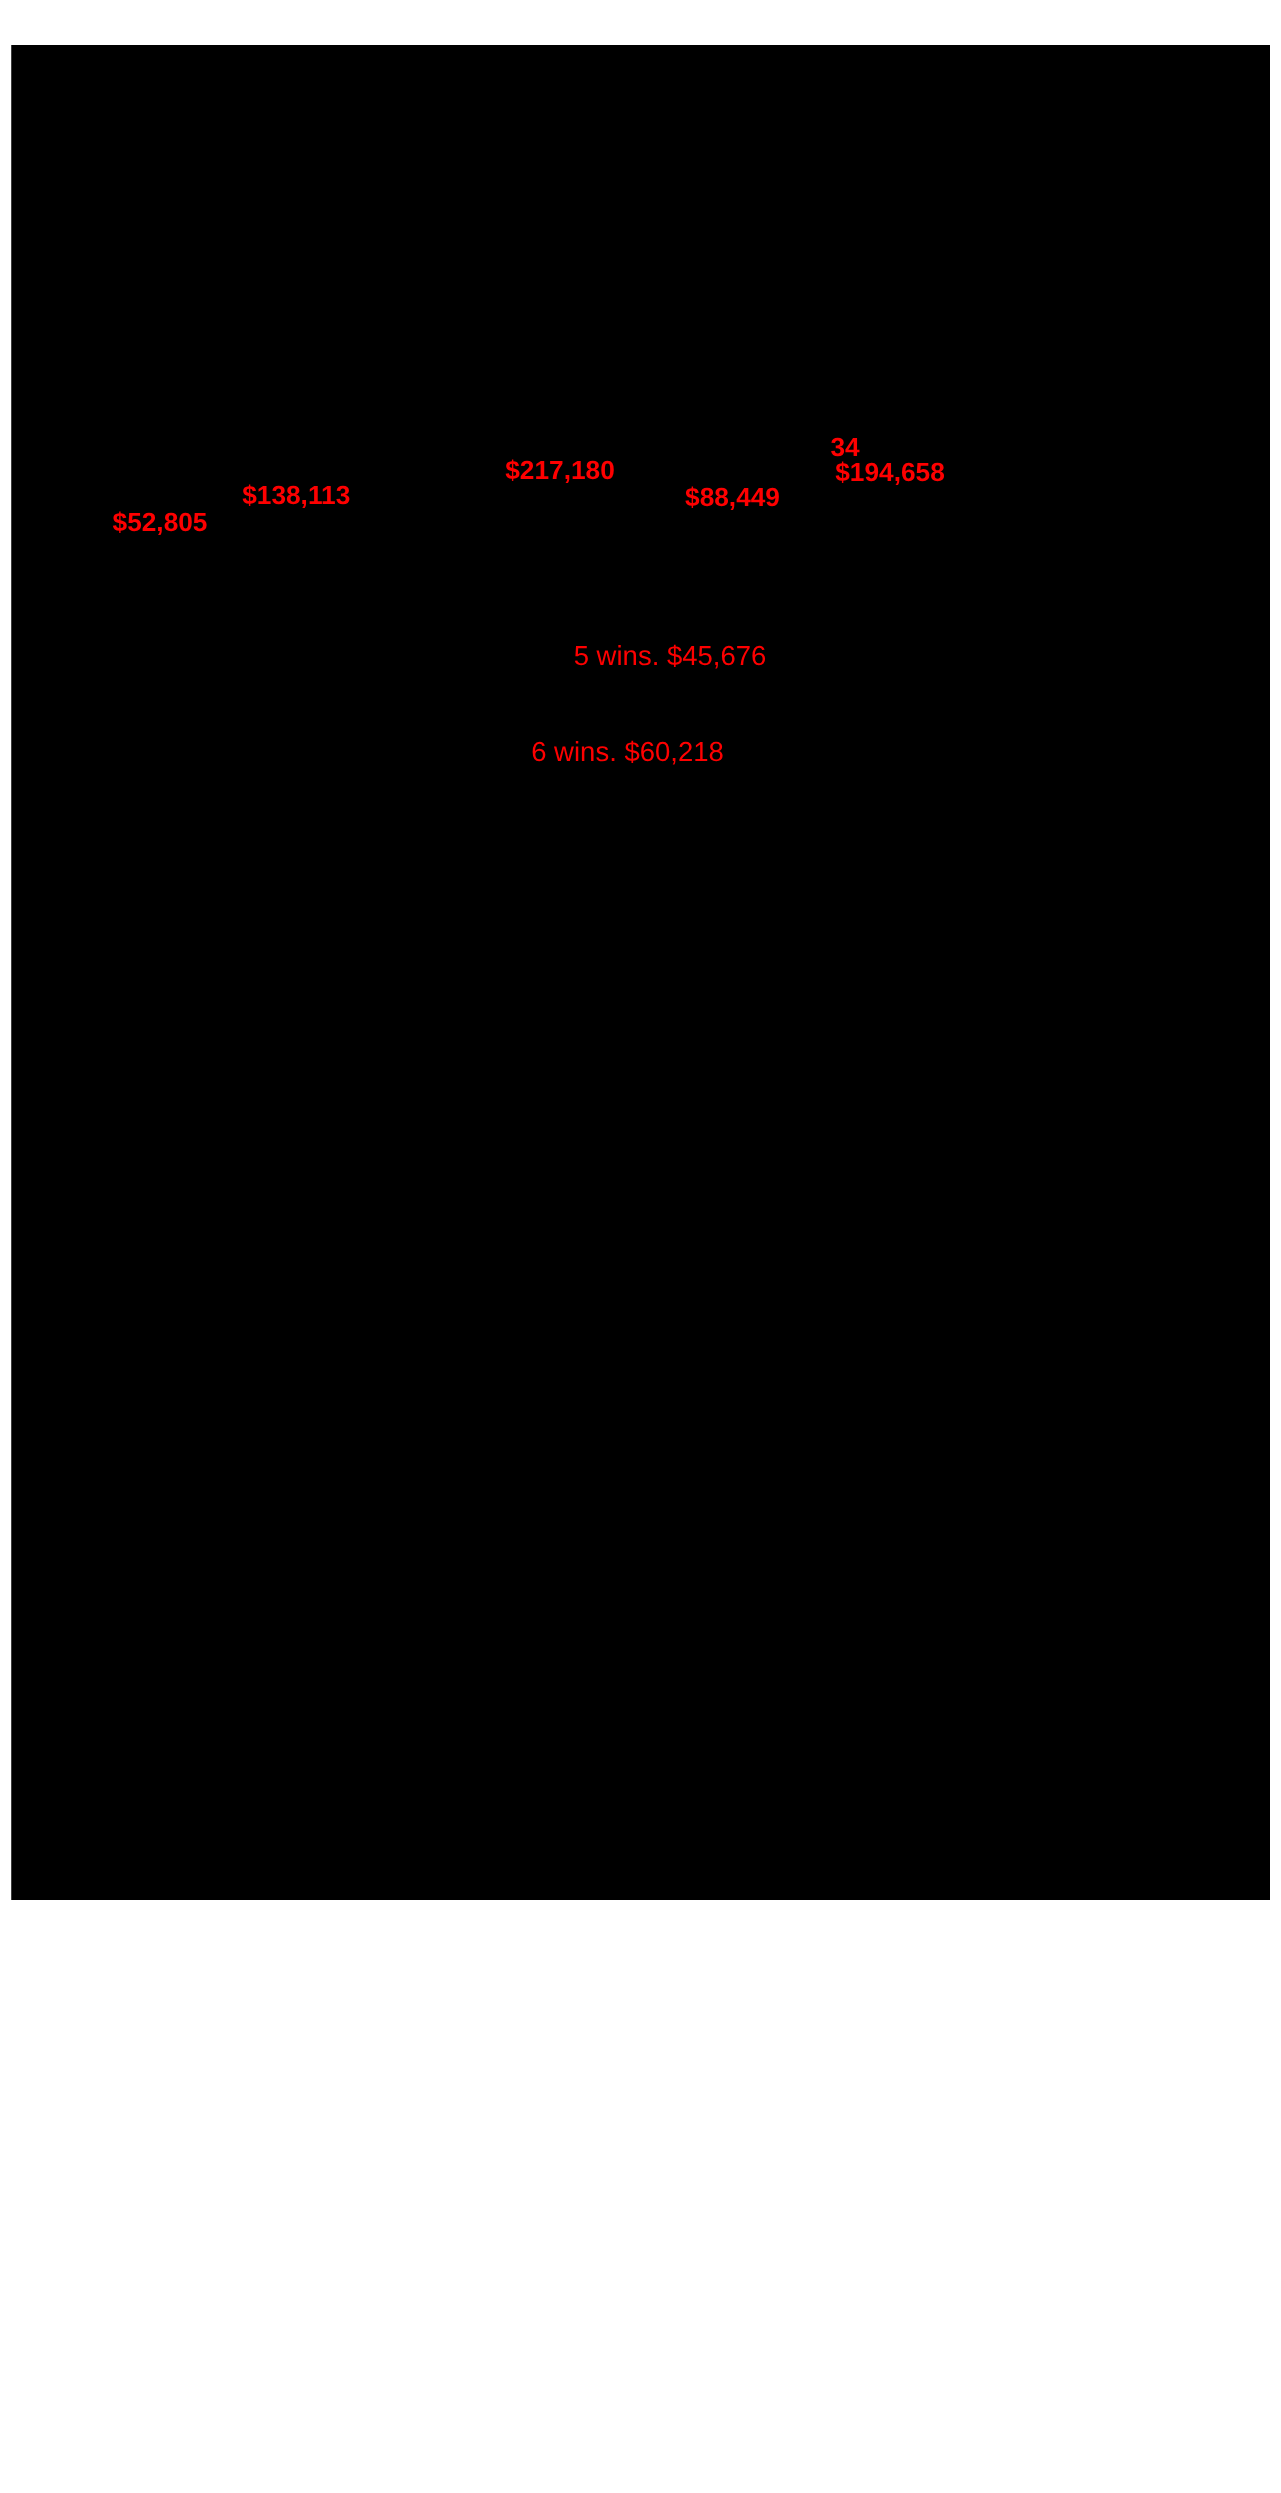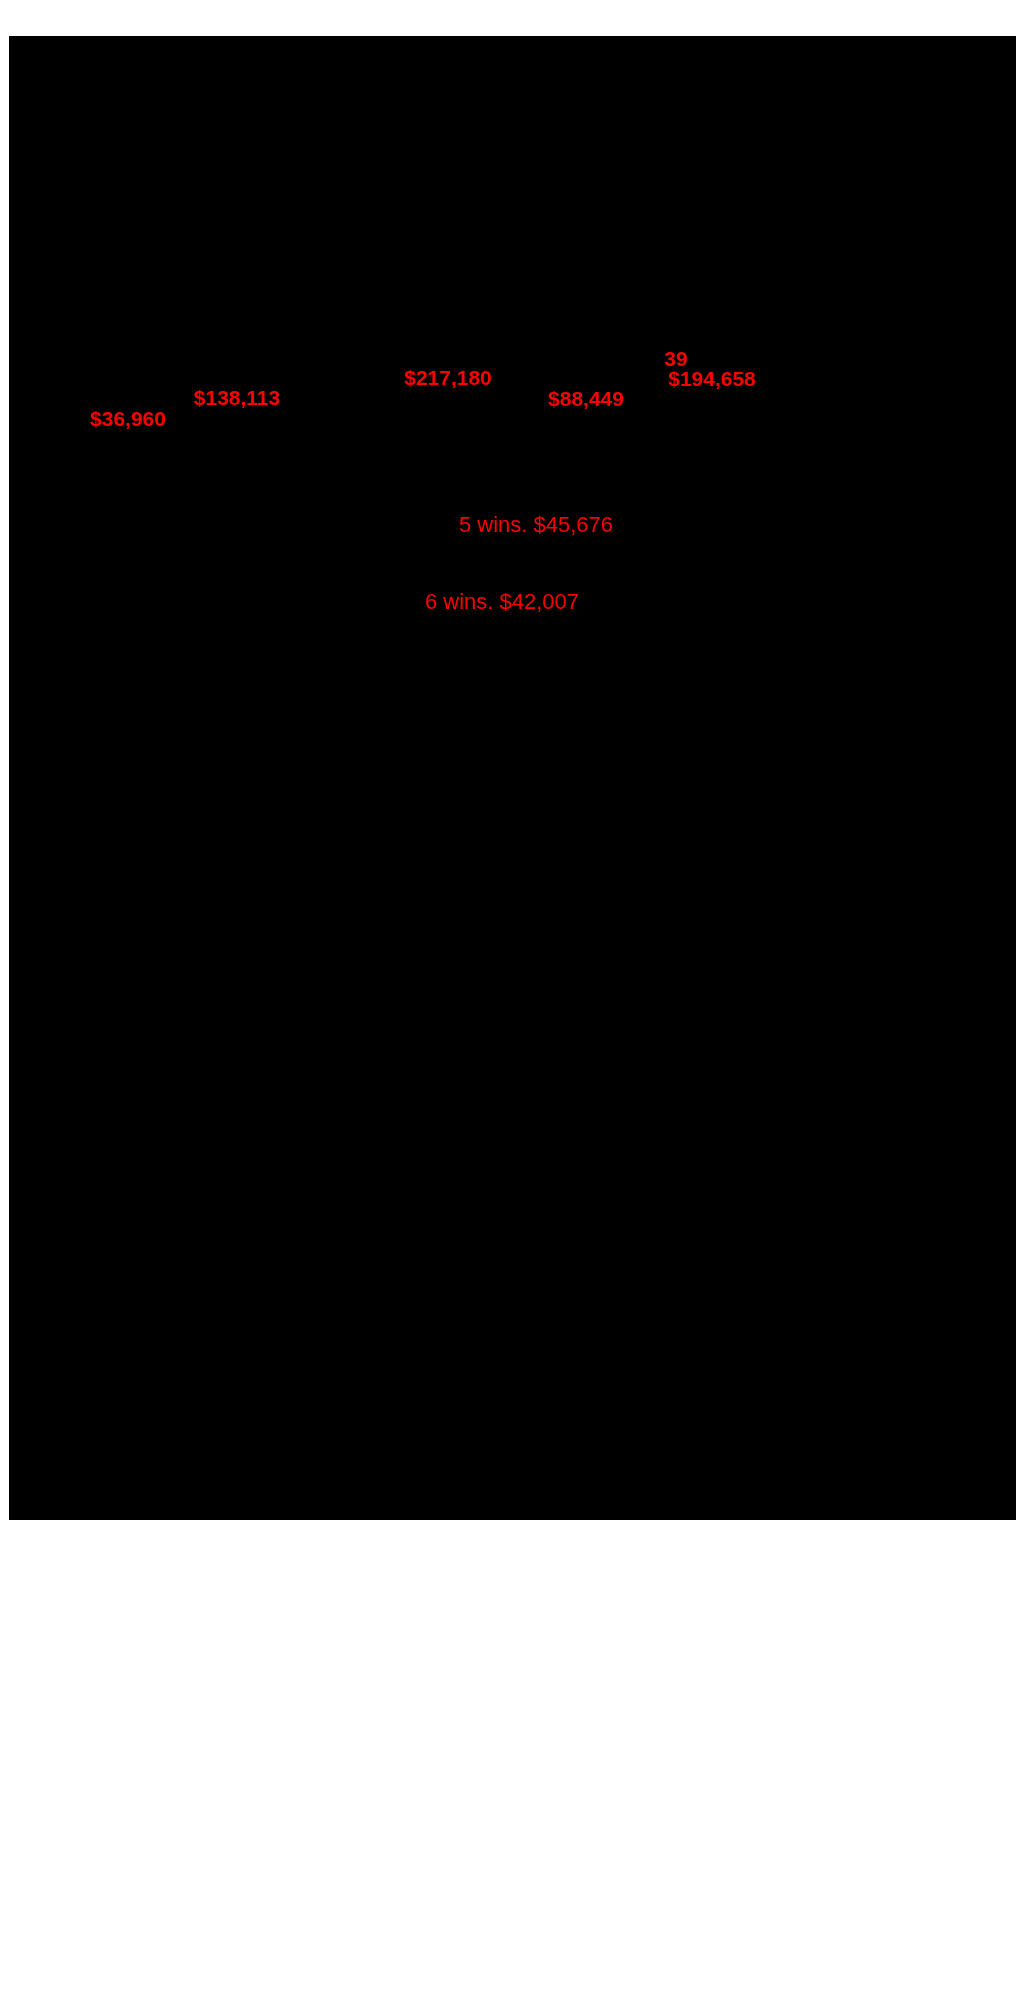--- a/index.html
+++ b/index.html
@@ -44,21 +44,21 @@
     color: #fe0000;
     font-weight: bold;
     font-size: 21px;
     font-family: "Liberation Sans", sans-serif;
   }
 </style>
 </head>
 <body>
 
 <div id="canvas">
-  <div class="label amount-label" style="left: 119px; top: 382px; transform: translate(-50%, -50%);">$36,960</div>
+  <div class="label amount-label" style="left: 119px; top: 382px; transform: translate(-50%, -50%);">$52,805</div>
   <div class="label amount-label" style="left: 228px; top: 361px; transform: translate(-50%, -50%);">$138,113</div>
   <div class="label amount-label" style="left: 439px; top: 341px; transform: translate(-50%, -50%);">$217,180</div>
   <div class="label amount-label" style="left: 577px; top: 362px; transform: translate(-50%, -50%);">$88,449</div>
-  <div class="label count-label" style="left: 667px; top: 322px; transform: translate(-50%, -50%);">39</div>
+  <div class="label count-label" style="left: 667px; top: 322px; transform: translate(-50%, -50%);">34</div>
   <div class="label amount-label" style="left: 703px; top: 342px; transform: translate(-50%, -50%);">$194,658</div>
   <div class="label wins-label" style="left: 527px; top: 489px; transform: translate(-50%, -50%); text-align: right;">5 wins. $45,676</div>
-  <div class="label wins-label" style="left: 493px; top: 566px; transform: translate(-50%, -50%);">6 wins. $42,007</div>
+  <div class="label wins-label" style="left: 493px; top: 566px; transform: translate(-50%, -50%);">6 wins. $60,218</div>
 </div>
 
 </body></html>

